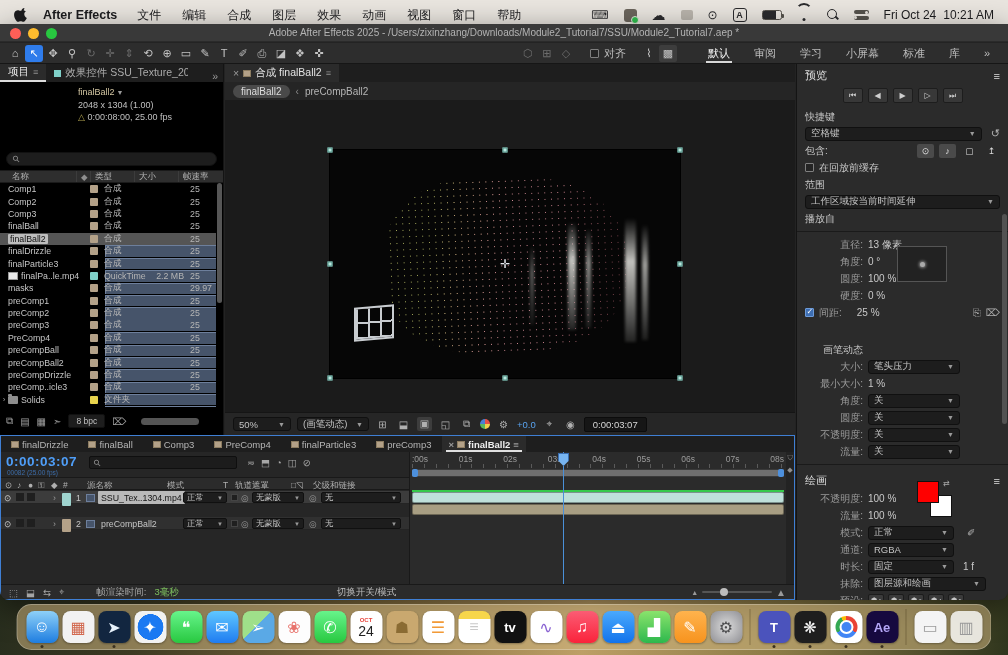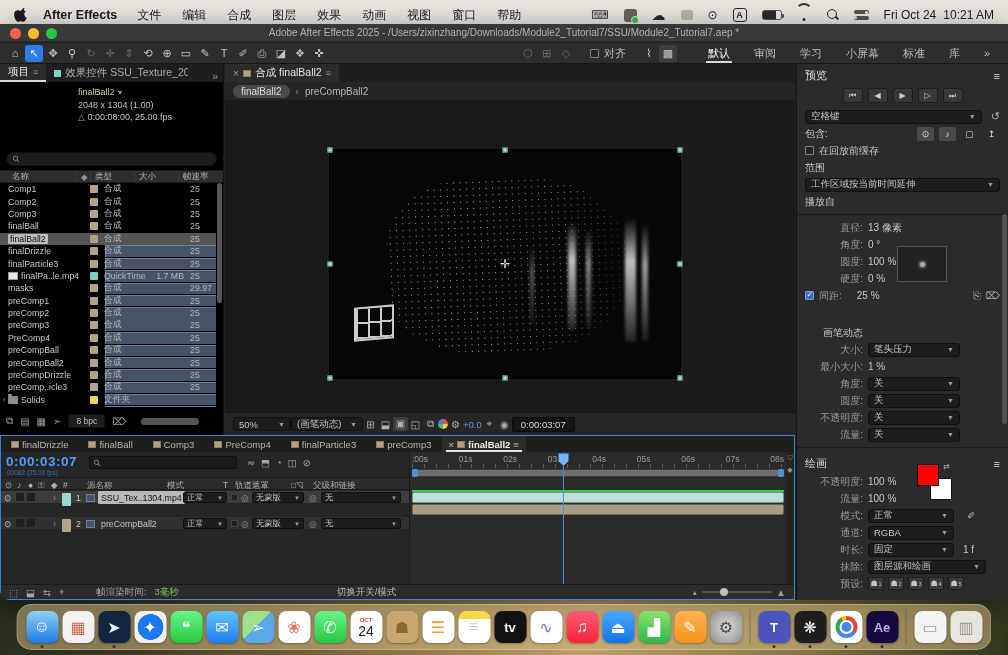--- a/index.html
+++ b/index.html
@@ -95,21 +95,21 @@
 .ball i{position:absolute;inset:0;border-radius:34% 42% 40% 36%;
   background-image:radial-gradient(circle 1.2px,var(--c) 60%,transparent 65%);background-size:6.5px 6.5px}
 .d1{--c:#b9bd66;-webkit-mask-image:linear-gradient(97deg,#000 0 26%,transparent 52%);mask-image:linear-gradient(97deg,#000 0 26%,transparent 52%)}
 .d2{--c:#d9909a;-webkit-mask-image:linear-gradient(97deg,transparent 18%,#000 42% 70%,transparent 92%);mask-image:linear-gradient(97deg,transparent 18%,#000 42% 70%,transparent 92%)}
 .d3{--c:#7c454e;-webkit-mask-image:linear-gradient(97deg,transparent 62%,#000 86%);mask-image:linear-gradient(97deg,transparent 62%,#000 86%)}
 .streak{position:absolute;background:linear-gradient(180deg,rgba(255,255,255,0) 0,rgba(240,240,235,.8) 35%,rgba(200,200,195,.15) 100%);filter:blur(1.5px)}
 .winGrid{position:absolute;left:24px;top:156px;width:40px;height:34px;border:2px solid #d9dde2;transform:skewY(-5deg);
   background:repeating-linear-gradient(90deg,#d9dde2 0 2px,transparent 2px 12px),repeating-linear-gradient(0deg,#d9dde2 0 2px,transparent 2px 15px);opacity:.92}
 .hdl{position:absolute;width:5px;height:5px;background:#b9e6de;border:1px solid #4f9186;transform:translate(-50%,-50%)}
 .anchor{position:absolute;left:50%;top:50%;width:14px;height:14px;transform:translate(-50%,-50%);color:#e8ecf2;font-size:12px;display:flex;align-items:center;justify-content:center}
-.vctrl{position:absolute;left:0;right:0;bottom:0;height:23px;background:#262626;border-top:1px solid #151515;display:flex;align-items:center;padding:0 8px;font-size:9.5px;color:#bdbdbd}
+.vctrl{position:absolute;left:0;right:0;bottom:0;height:23px;background:#262626;border-top:1px solid #151515;display:flex;align-items:center;padding:0 8px;gap:6px;font-size:9.5px;color:#bdbdbd}
 .vic{color:#b0b0b0;font-size:10px;width:15px;text-align:center}
 .vic.boxed{background:#3d3d3d;border-radius:2px;height:14px;line-height:14px}
 .color-dot{width:10px;height:10px;border-radius:50%;background:conic-gradient(#e45047 0 25%,#f2d14a 25% 50%,#58b85e 50% 75%,#4a7fd4 75%)}
 .expos{color:#59a3f0}
 .tcbox{background:#161616;border:1px solid #0c0c0c;border-radius:2px;padding:1px 8px;color:#d6d6d6}
 
 .rightp{position:absolute;left:796px;top:40px;width:212px;height:536px;background:#2b2b2b;border-left:1px solid #141414;font-size:10px;color:#c6c6c6}
 .rp-h{display:flex;align-items:center;justify-content:space-between;padding:4px 8px 2px;color:#dedede;font-size:11px}
 .transport{display:flex;justify-content:center;gap:5px;margin:3px 0 5px}
 .tbtn{width:20px;height:15px;background:#383838;border:1px solid #1d1d1d;border-radius:2px;color:#cfcfcf;font-size:8px;display:flex;align-items:center;justify-content:center}
@@ -391,21 +391,21 @@
           <span class="sz"></span>
           <span class="fps">25</span>
         </div>
 
         <div class="prow">
           <span class="exp"></span>
           <span class="pi file"></span>
           <span class="nm">finalPa..le.mp4</span>
           <span class="tag" style="background: rgb(127, 208, 200);"></span>
           <span class="ty">QuickTime</span>
-          <span class="sz">1.7 MB</span>
+          <span class="sz">2.2 MB</span>
           <span class="fps">25</span>
         </div>
 
         <div class="prow">
           <span class="exp"></span>
           <span class="pi comp"></span>
           <span class="nm">masks</span>
           <span class="tag" style="background: rgb(179, 161, 136);"></span>
           <span class="ty">合成</span>
           <span class="sz"></span>
@@ -580,20 +580,23 @@
         <span>预览</span>
         <span class="menu-glyph">≡</span>
       </div>
     <div class="transport">
       <span class="tbtn">⏮</span>
       <span class="tbtn">◀</span>
       <span class="tbtn">▶</span>
       <span class="tbtn">▷</span>
       <span class="tbtn">⏭</span>
     </div>
+    <div class="rp-row">
+        <span style="color:#c6c6c6">快捷键</span>
+      </div>
     <div class="rp-row">
       <span class="dd" style="flex:1">
           <span>空格键</span>
           <span class="caret">▼</span>
         </span>
       <span class="reset-ic">↺</span>
     </div>
     <div class="rp-row">
       <span>包含:</span>
       <span style="flex:1"></span>

